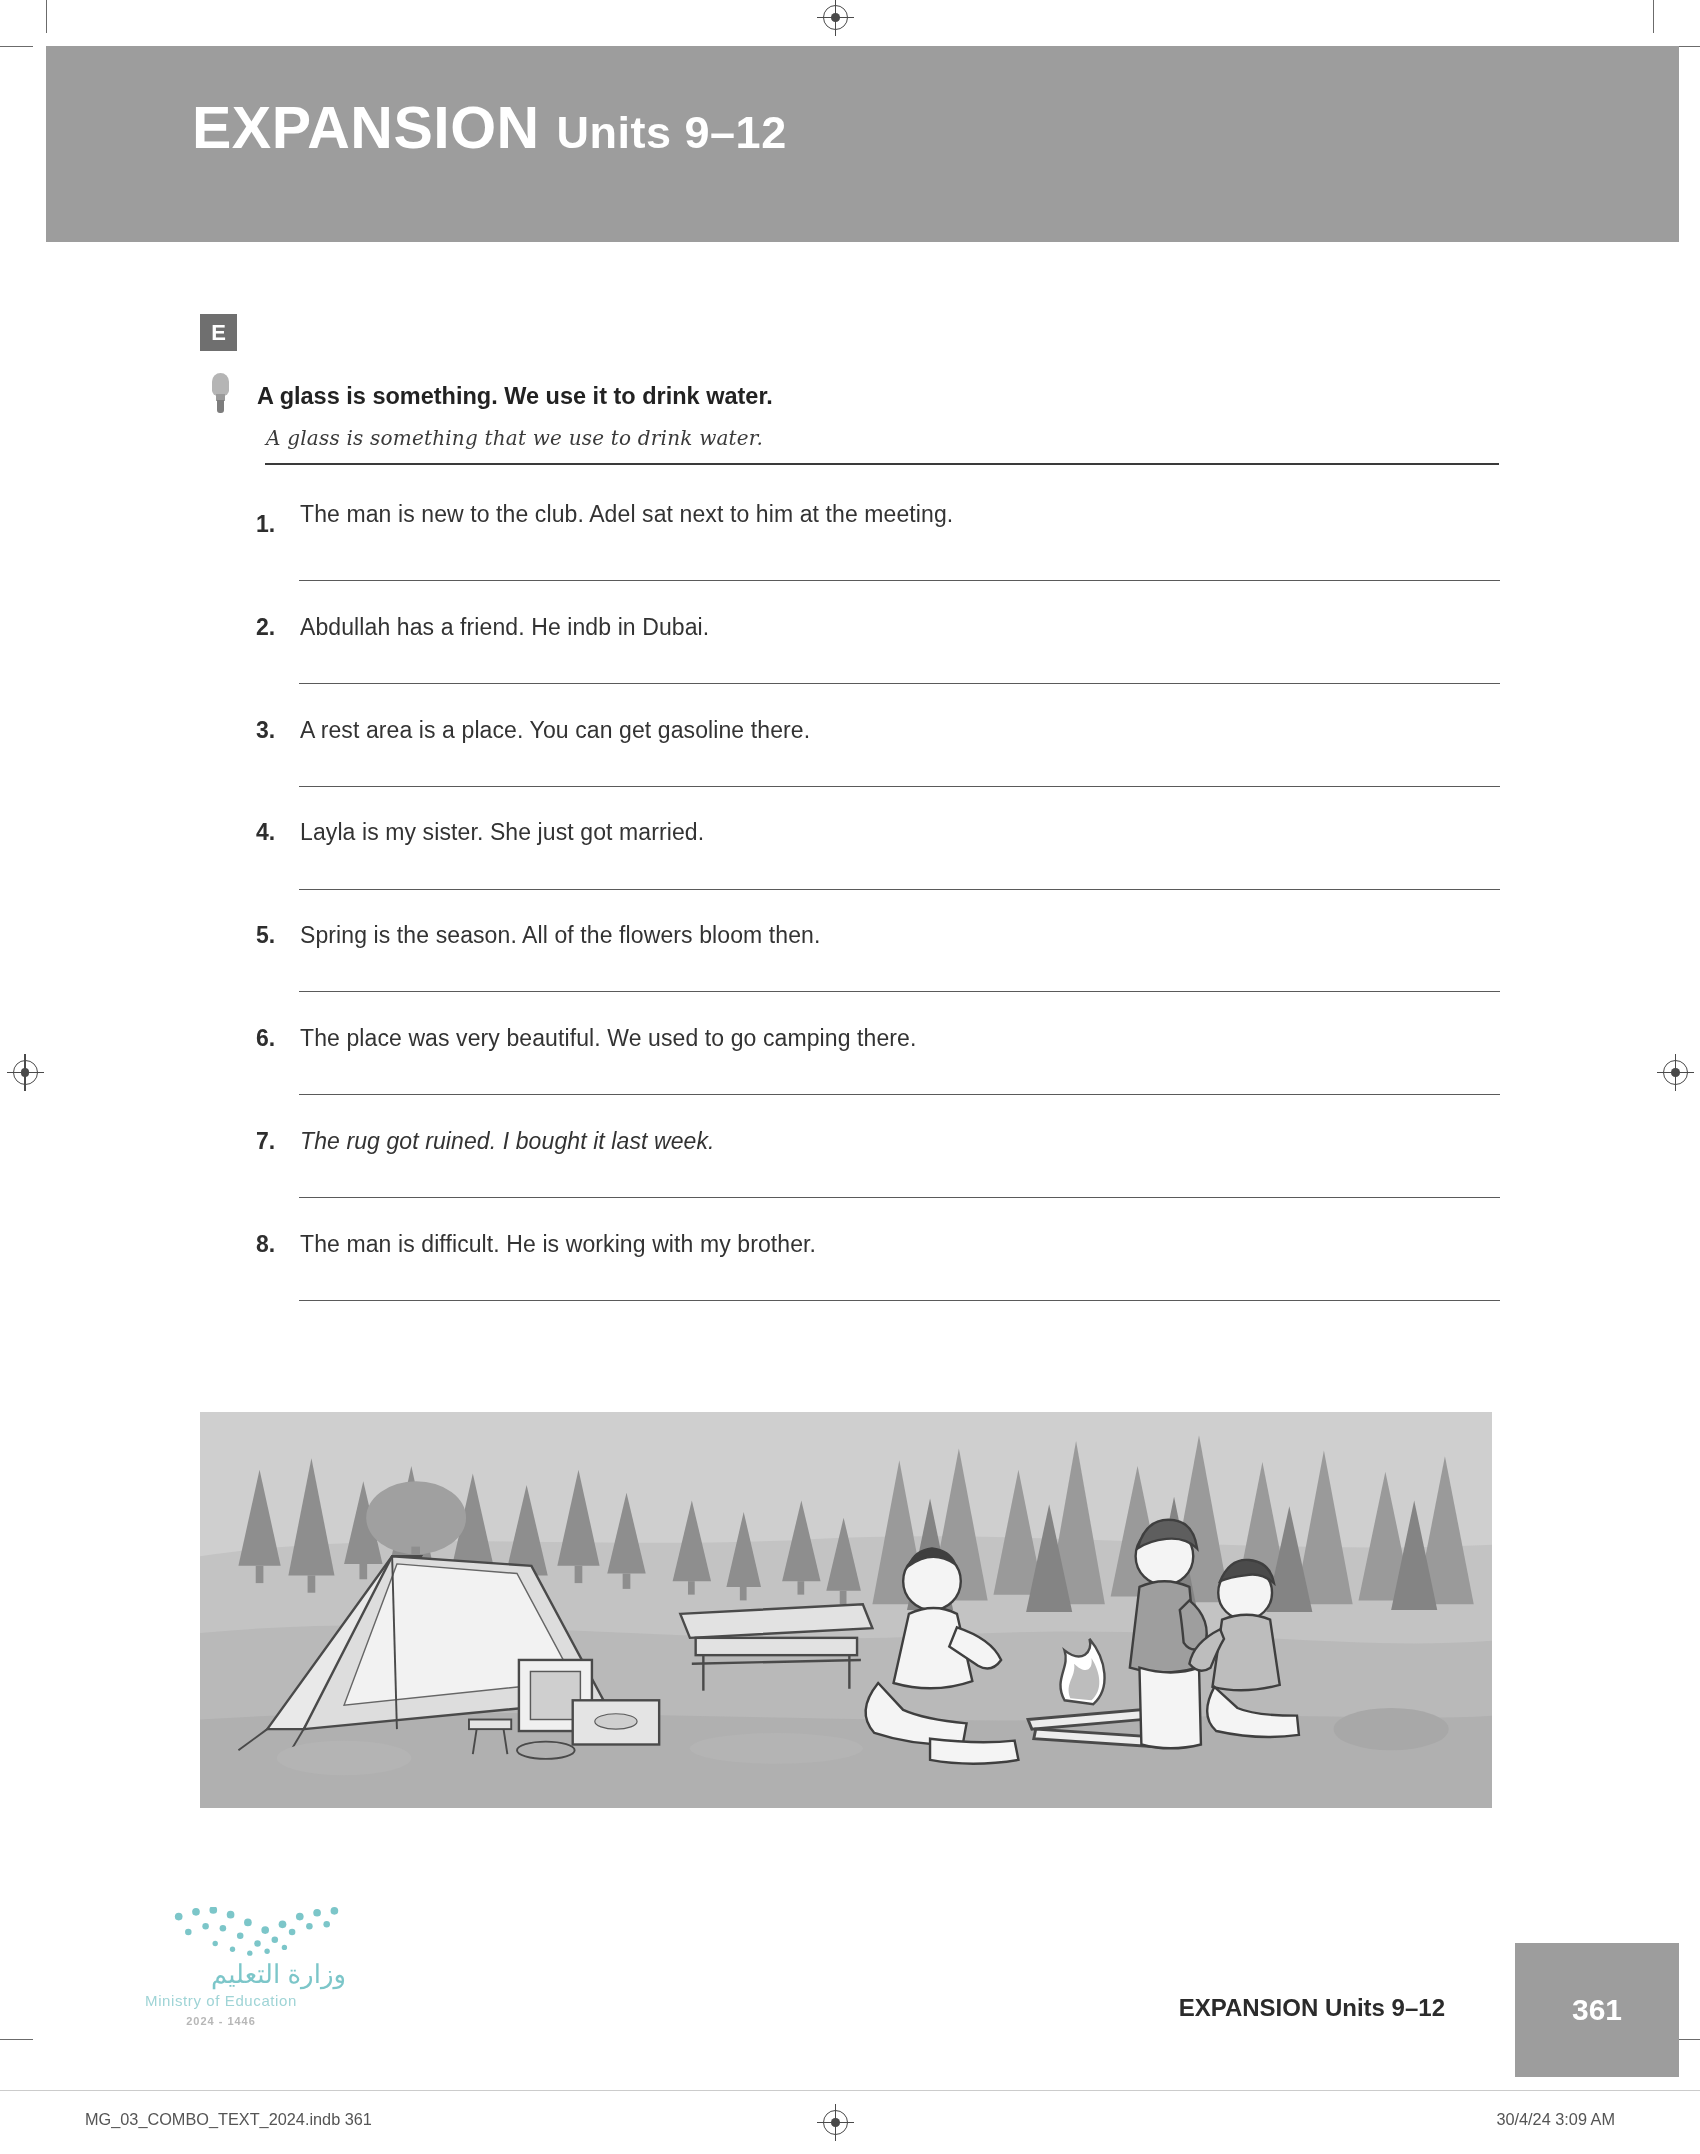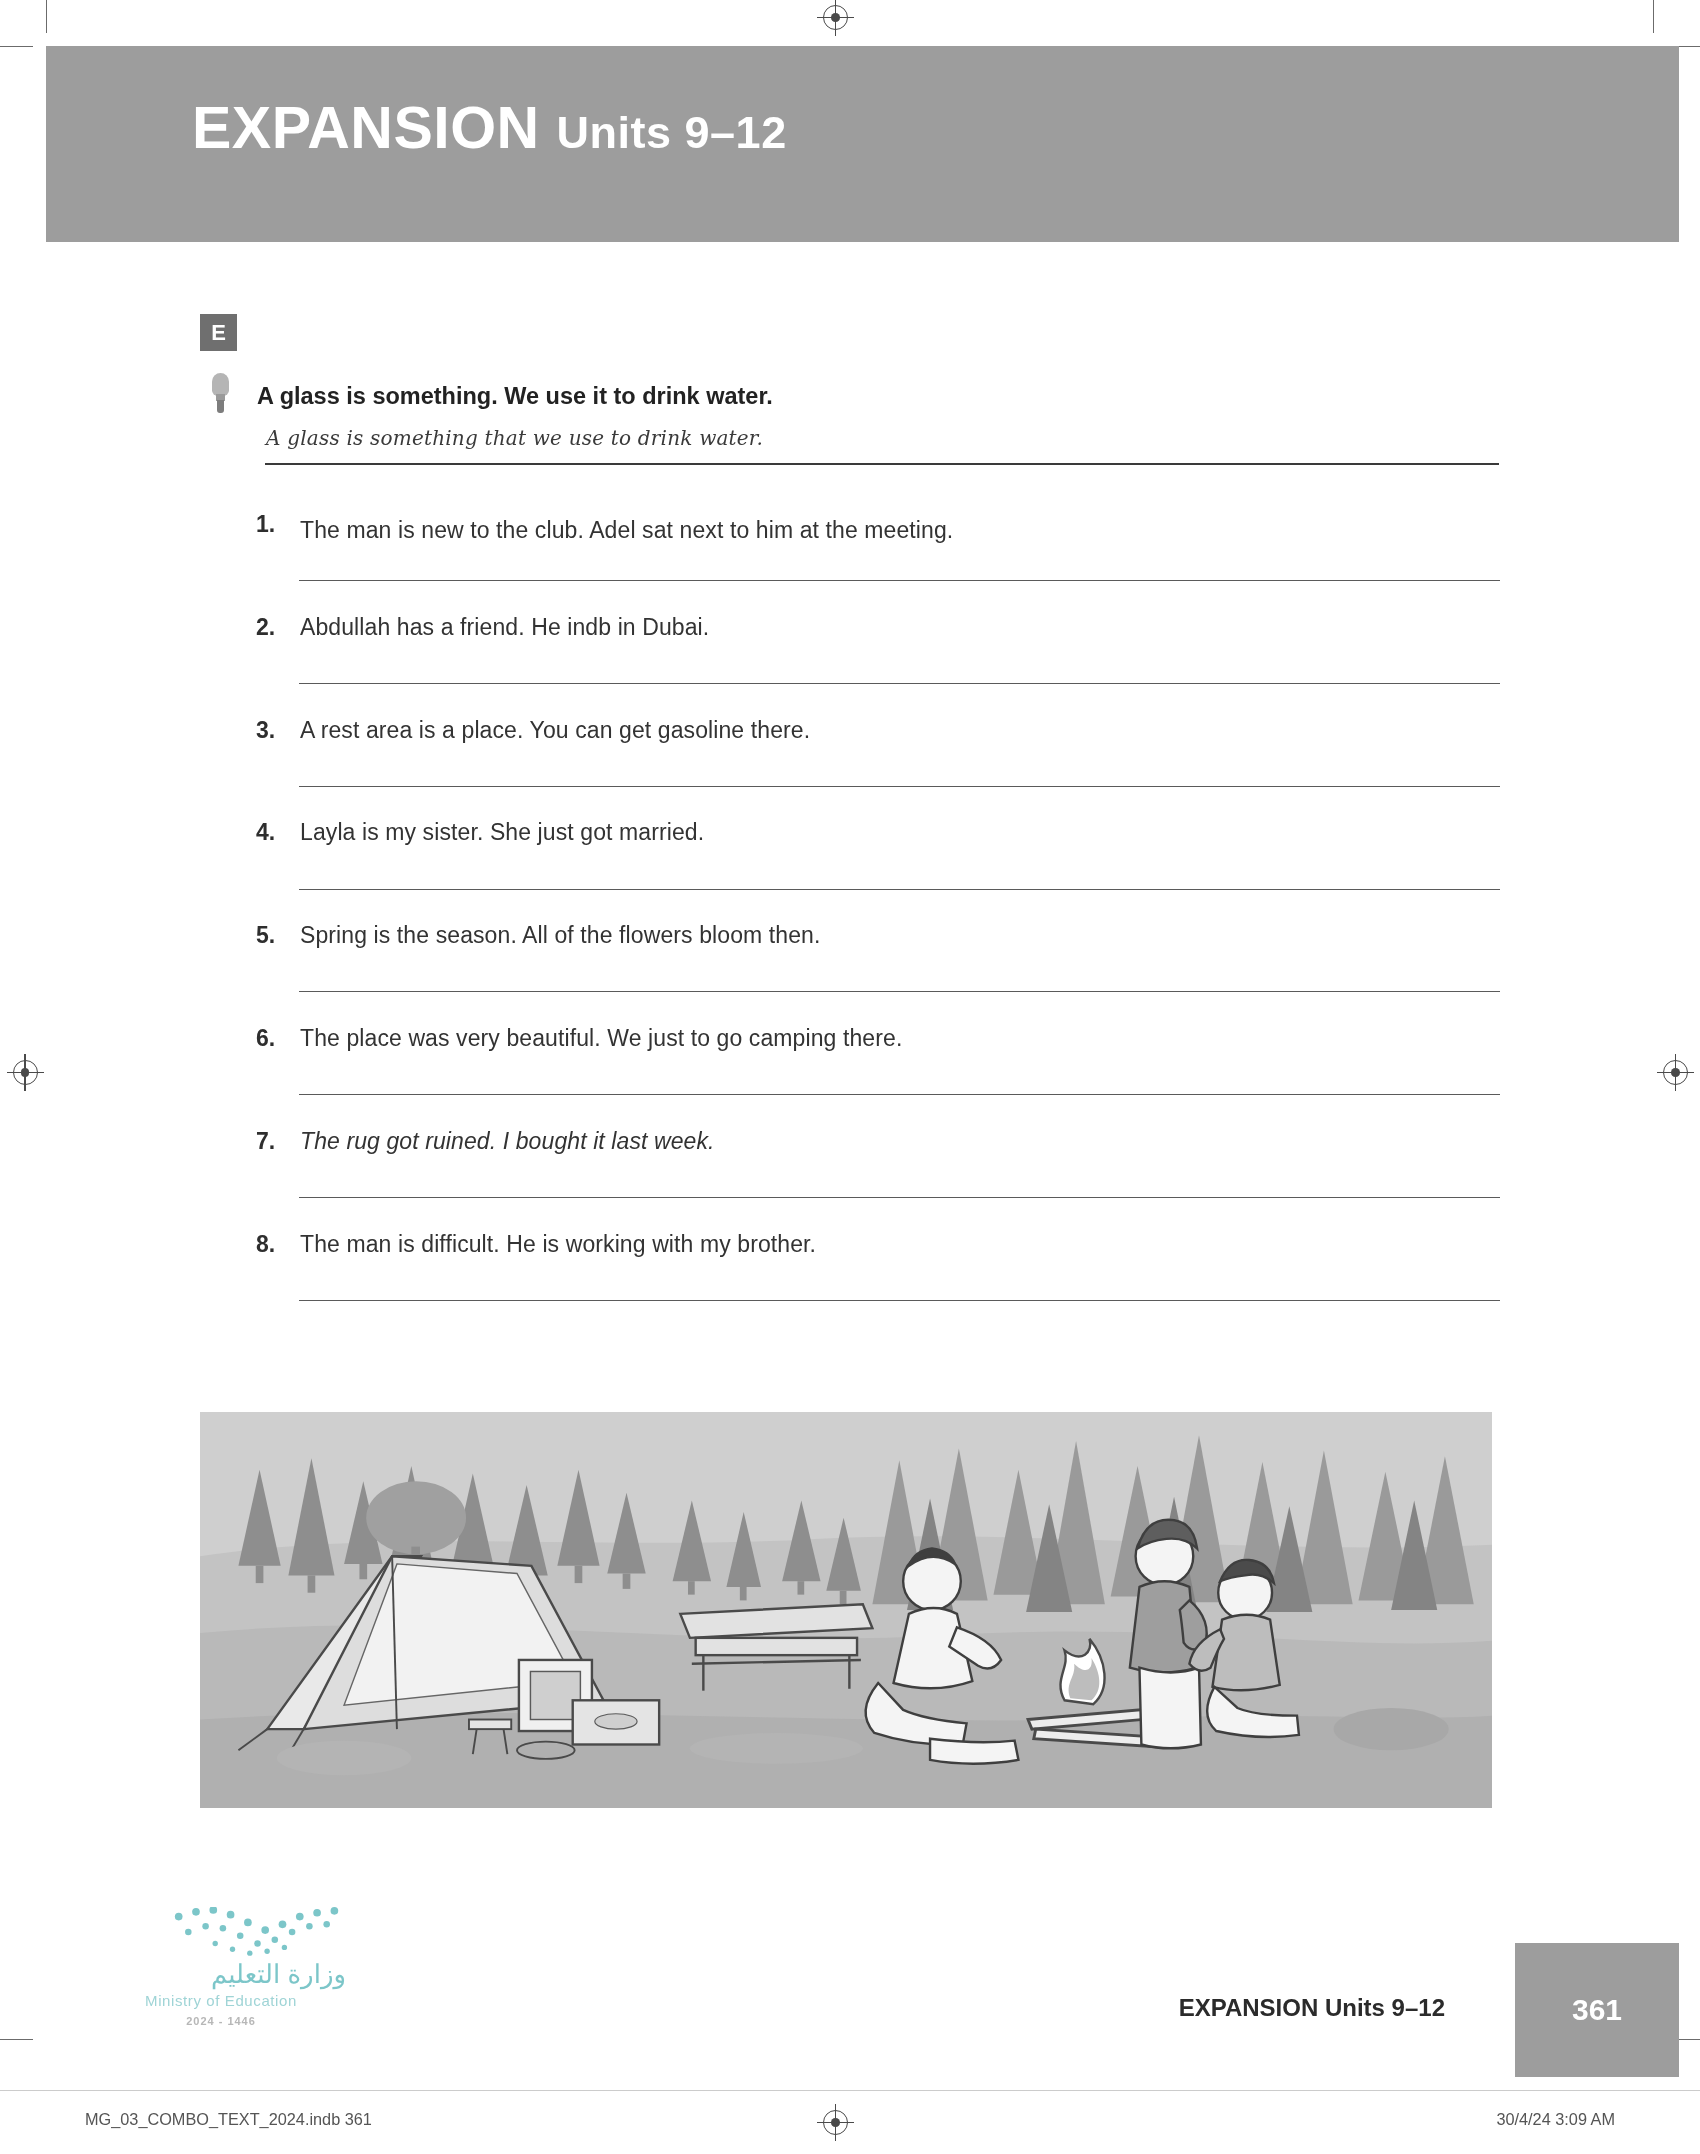--- a/index.html
+++ b/index.html
@@ -295,21 +295,21 @@
     <div class="glass"></div>
     <div class="neck"></div>
     <div class="base"></div>
   </div>
   <div class="example-sentence">A glass is something. We use it to drink water.</div>
   <div class="example-answer">A glass is something that we use to drink water.</div>
   <div class="example-rule"></div>
 
   <div class="item">
     <div class="item-num" style="top:511px;">1.</div>
-    <div class="item-text" style="top:517px;">The man is new to the club. Adel sat next to him at the meeting.</div>
+    <div class="item-text" style="top:501px;">The man is new to the club. Adel sat next to him at the meeting.</div>
     <div class="item-rule" style="top:580px;"></div>
   </div>
 
   <div class="item">
     <div class="item-num" style="top:614px;">2.</div>
     <div class="item-text" style="top:614px;">Abdullah has a friend. He indb in Dubai.</div>
     <div class="item-rule" style="top:683px;"></div>
   </div>
 
   <div class="item">
@@ -325,21 +325,21 @@
   </div>
 
   <div class="item">
     <div class="item-num" style="top:922px;">5.</div>
     <div class="item-text" style="top:922px;">Spring is the season. All of the flowers bloom then.</div>
     <div class="item-rule" style="top:991px;"></div>
   </div>
 
   <div class="item">
     <div class="item-num" style="top:1025px;">6.</div>
-    <div class="item-text" style="top:1025px;">The place was very beautiful. We just to go camping there.</div>
+    <div class="item-text" style="top:1025px;">The place was very beautiful. We used to go camping there.</div>
     <div class="item-rule" style="top:1094px;"></div>
   </div>
 
   <div class="item">
     <div class="item-num" style="top:1128px;">7.</div>
     <div class="item-text" style="top:1128px;font-style:italic;">The rug got ruined. I bought it last week.</div>
     <div class="item-rule" style="top:1197px;"></div>
   </div>
 
   <div class="item">

